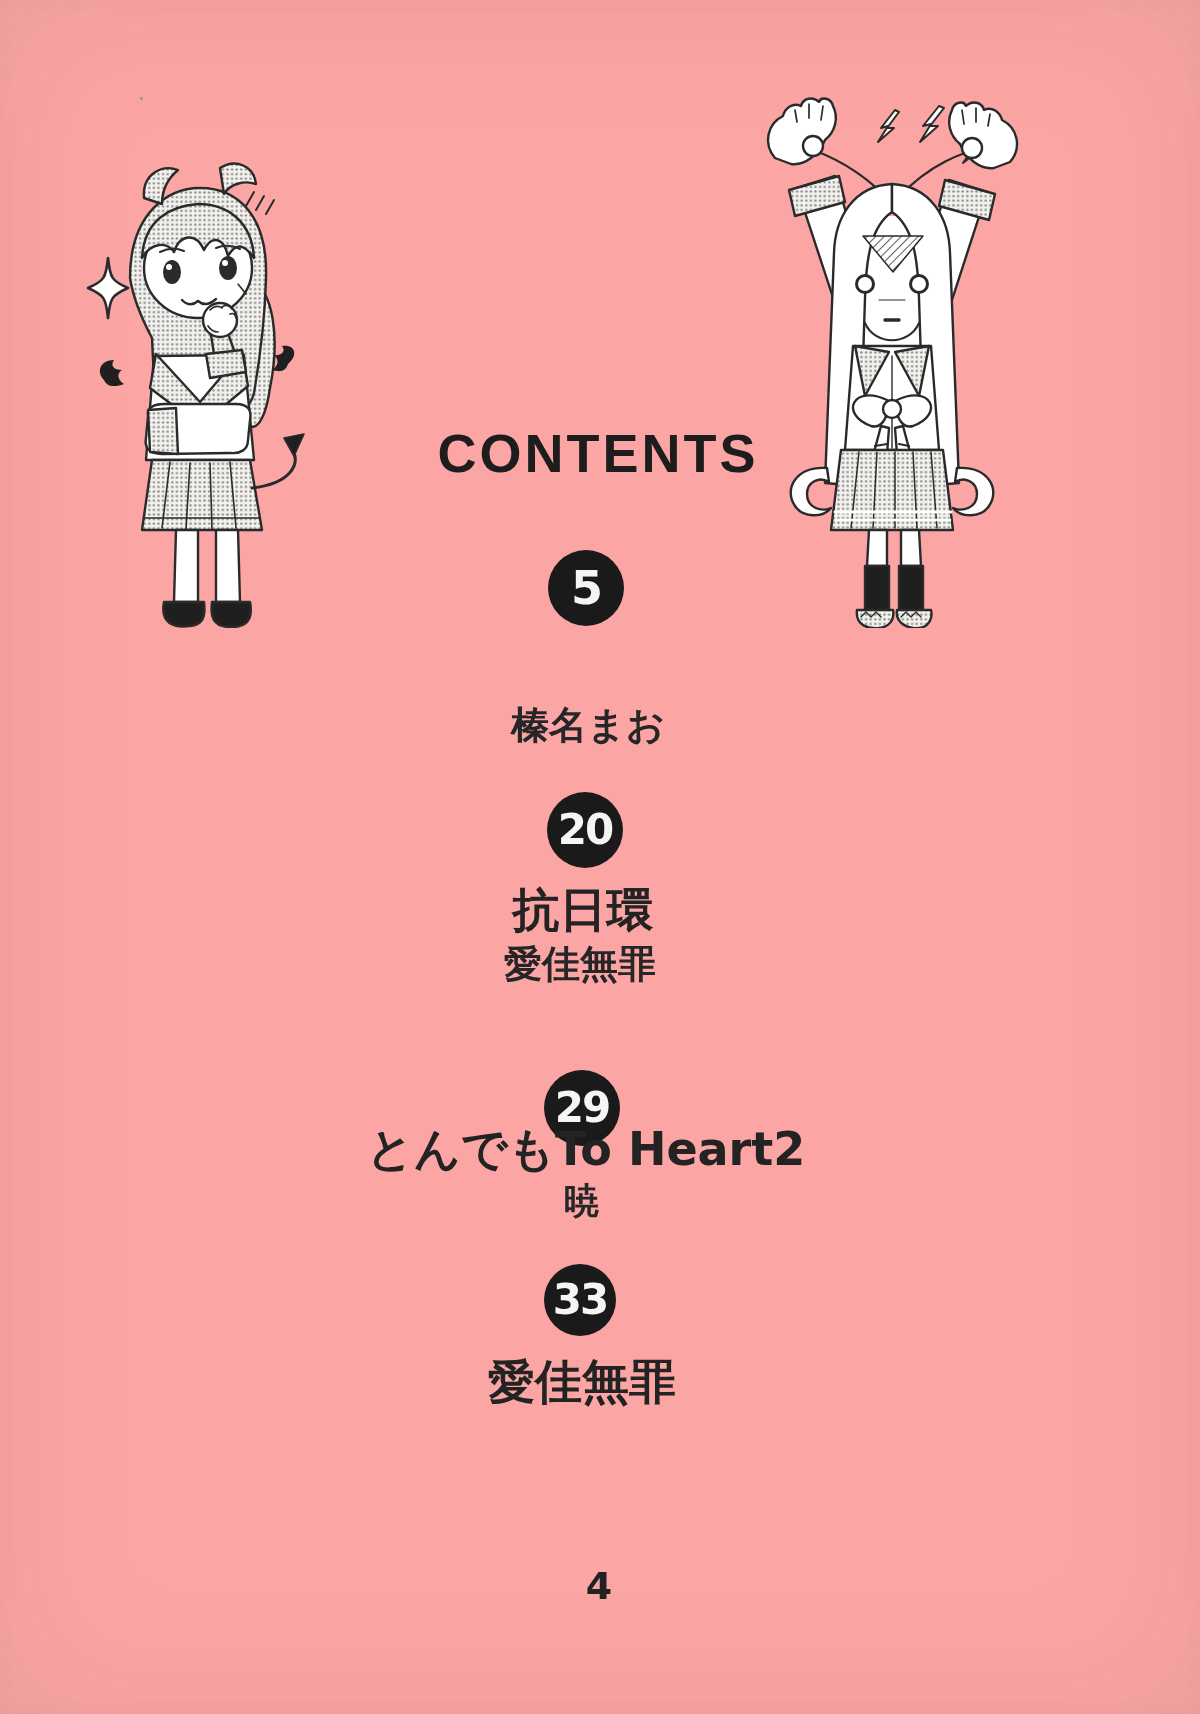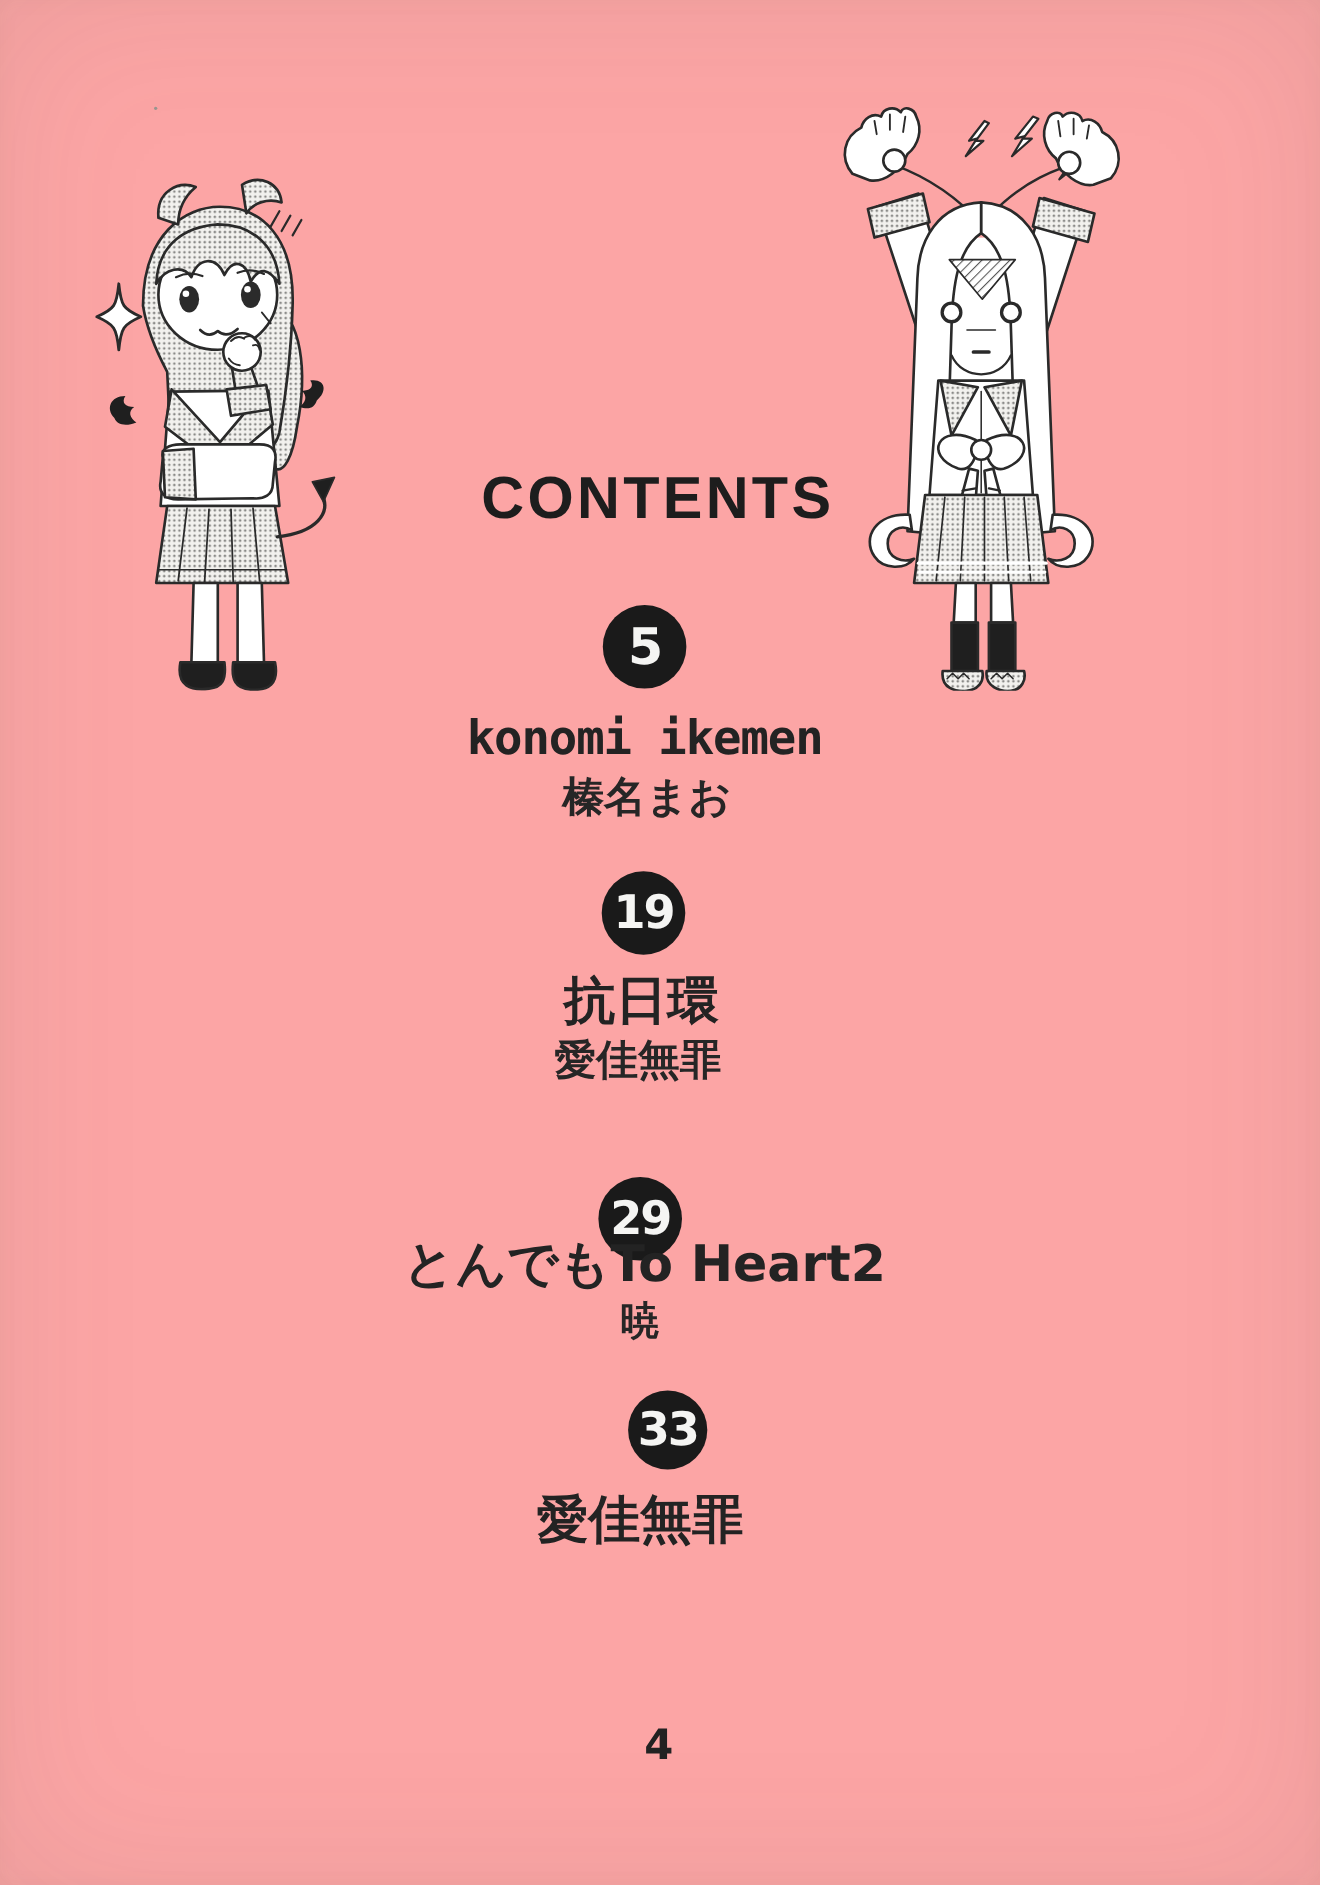--- a/index.html
+++ b/index.html
@@ -31,21 +31,21 @@
   }
   .badge span{
     color:#f5f5f3;font-weight:bold;
     font-family:"DejaVu Sans", sans-serif;
     font-size:42px;line-height:1;letter-spacing:-2px;
   }
   .badge-1{left:586px;top:550px;}
   .badge-1 span{font-size:46px;}
   .badge-2{left:585px;top:792px;}
   .badge-3{left:582px;top:1070px;}
-  .badge-4{left:607px;top:1264px;width:72px;height:72px;}
+  .badge-4{left:580px;top:1264px;width:72px;height:72px;}
 
   .entry-title{
     font-weight:bold;color:#232323;
     font-family:"DejaVu Sans", sans-serif;
     font-size:47px;line-height:1.0;
   }
   .entry-title.latin{
     font-family:"DejaVu Sans Mono", monospace;
     font-size:43px;letter-spacing:-1px;
   }
@@ -231,25 +231,24 @@
       <path d="M162,522 C160,536 174,541 184,540 C194,539 198,530 196,522 Z" fill="url(#toneR)"></path>
       <path d="M166,529 L171,524 L176,529 L181,524 L186,529" stroke-width="1.4"></path>
     </g>
   </svg>
 
   <div class="abs ctr contents-title">CONTENTS</div>
 
   <div class="abs badge badge-1">
     <span>5</span>
   </div>
-  <div class="abs ctr entry-title latin t1">konomi ikemen</div>
   <div class="abs ctr entry-author a1">榛名まお</div>
 
   <div class="abs badge badge-2">
-    <span>19</span>
+    <span>20</span>
   </div>
   <div class="abs ctr entry-title t2">抗日環</div>
   <div class="abs ctr entry-author a2">愛佳無罪</div>
 
   <div class="abs badge badge-3">
     <span>29</span>
   </div>
   <div class="abs ctr entry-title t3">とんでもTo Heart2</div>
   <div class="abs ctr entry-author a3">暁</div>
 

